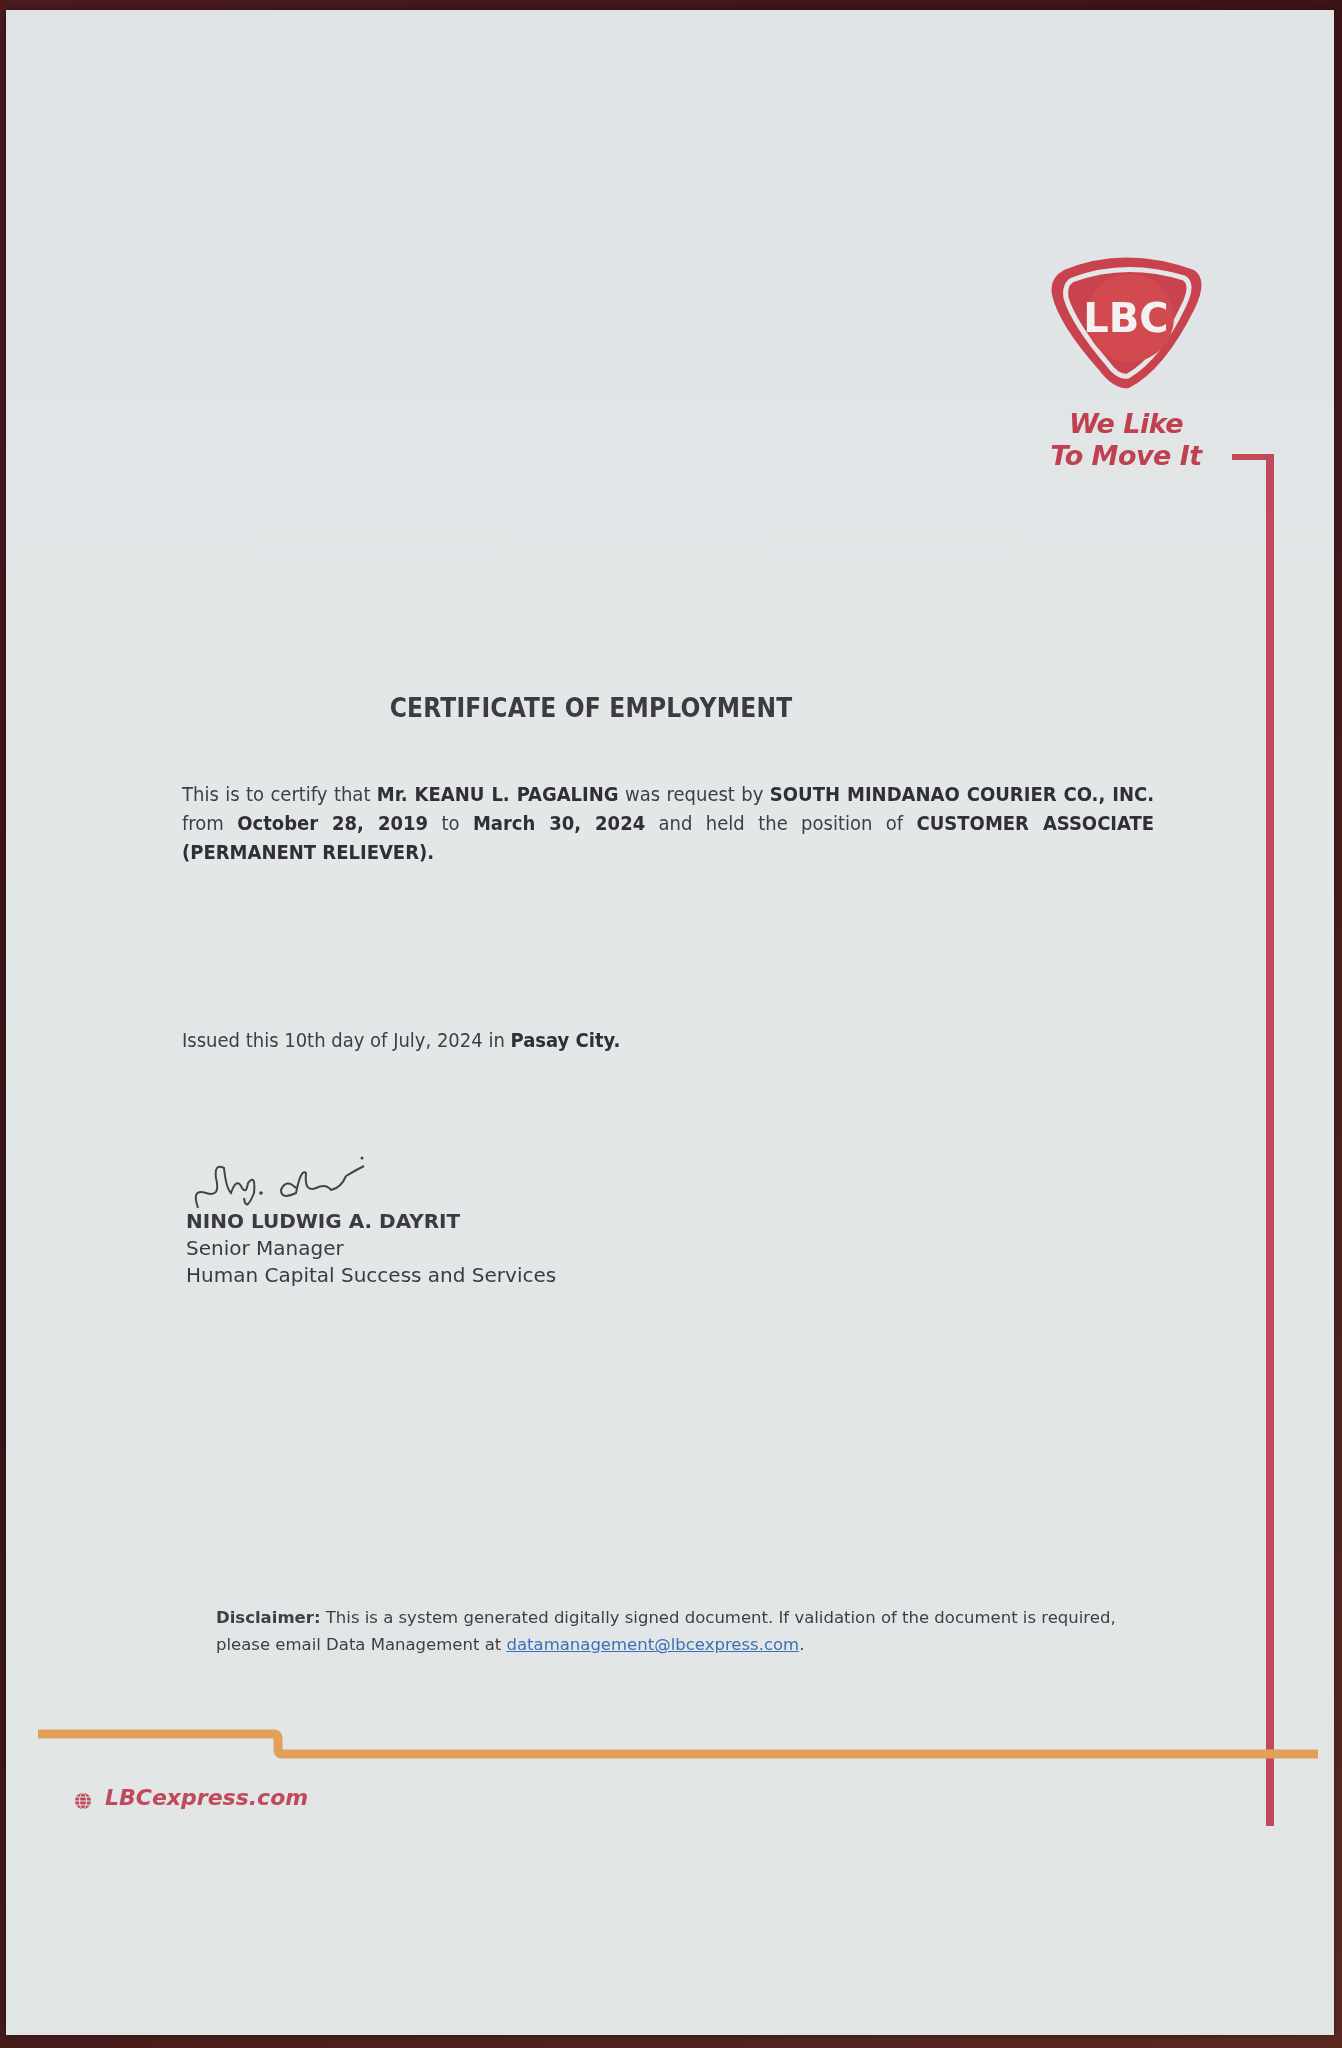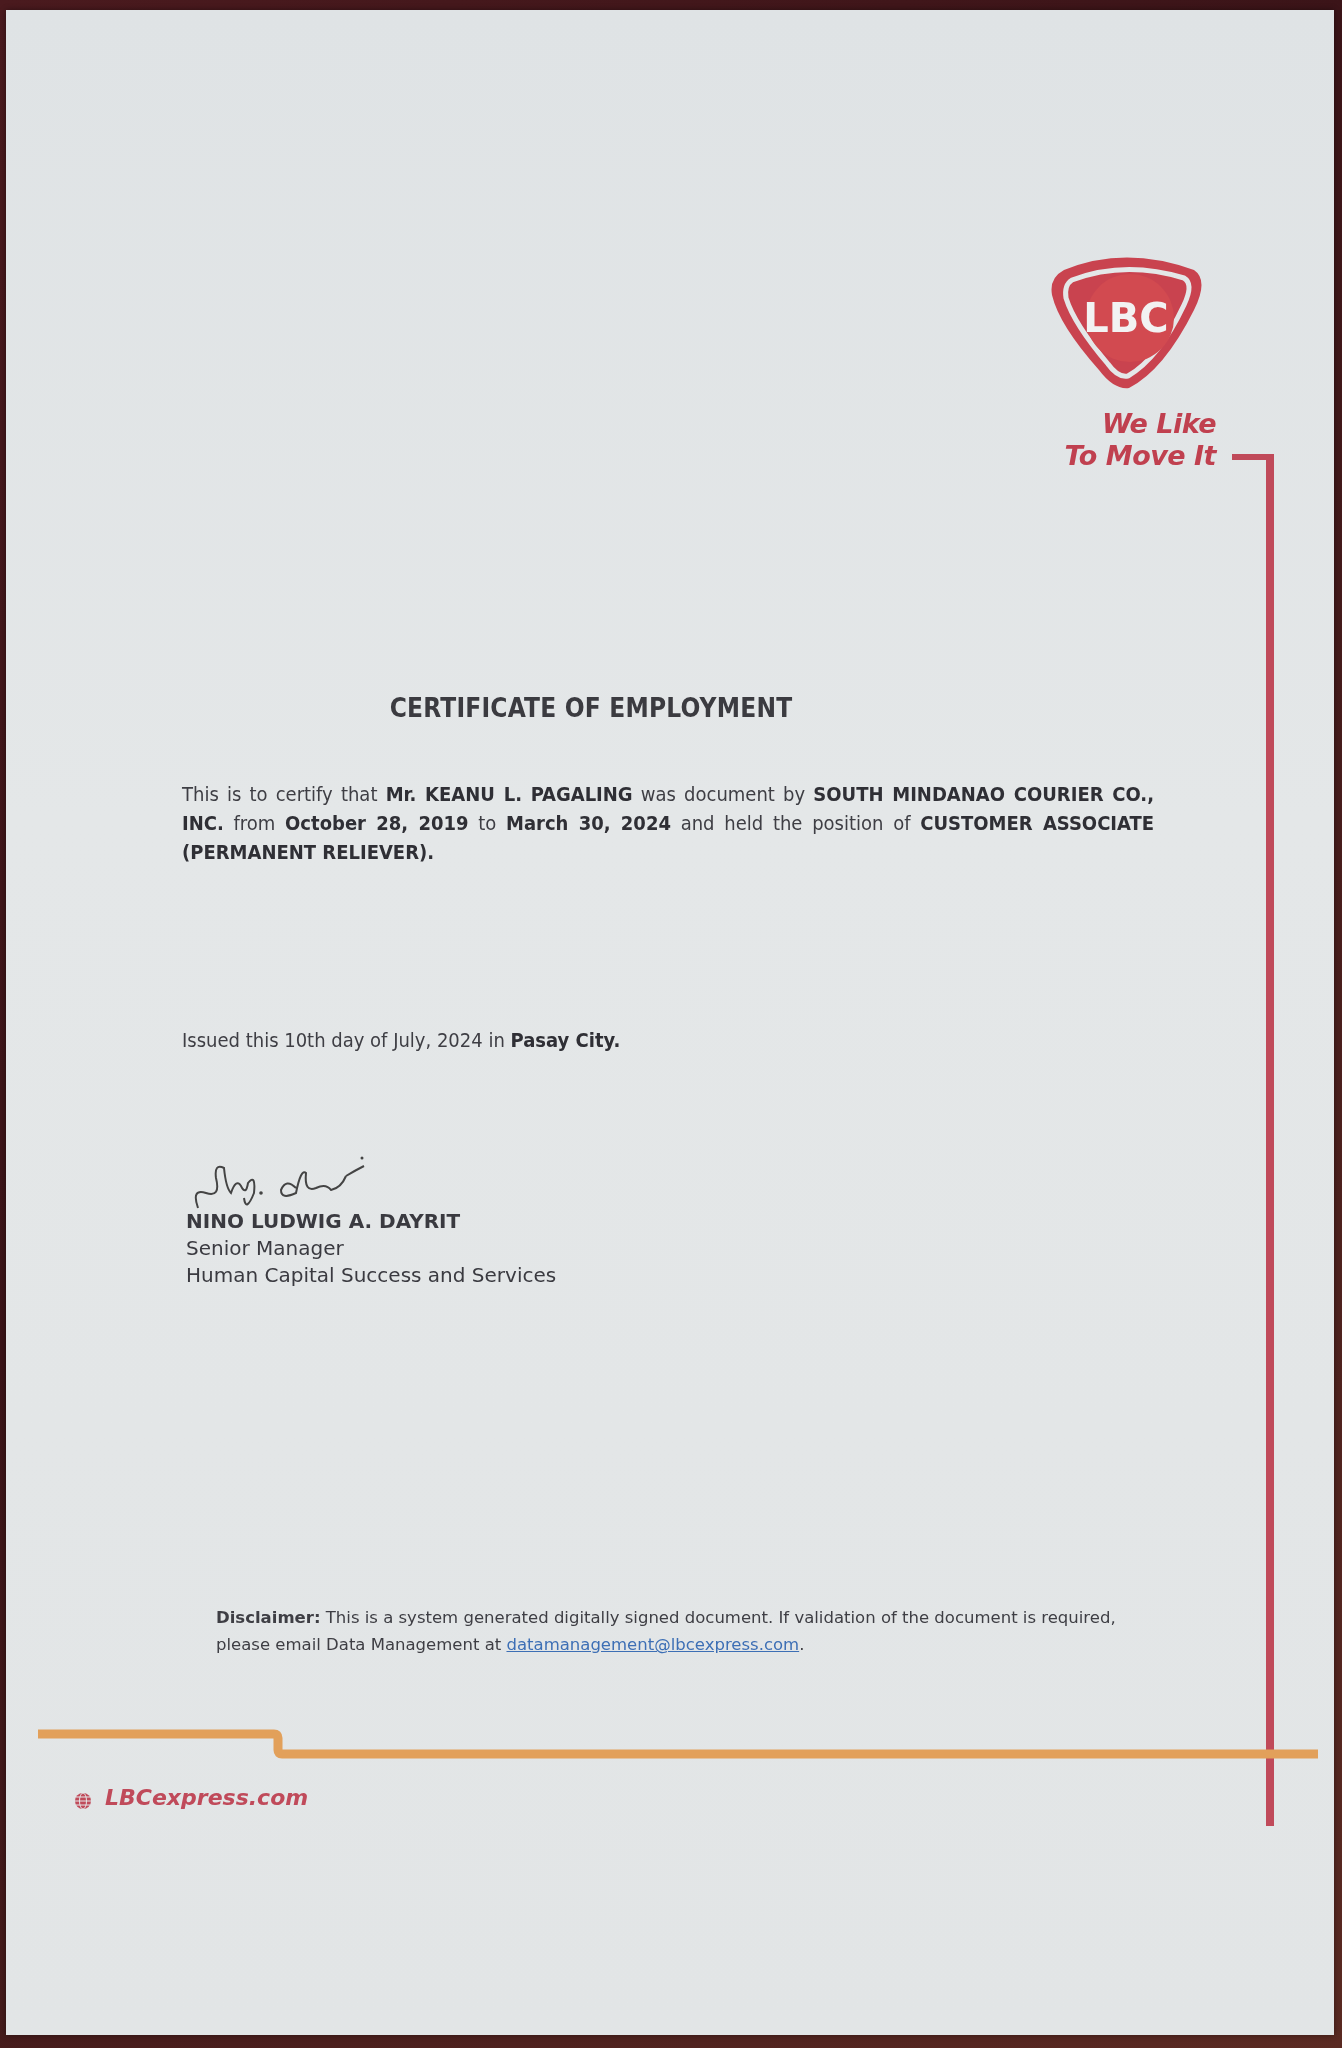--- a/index.html
+++ b/index.html
@@ -10,21 +10,21 @@
   }
   .paper {
     position:absolute; left:6px; top:10px; width:1328px; height:2025px;
     background: linear-gradient(180deg, #dfe3e5 0%, #e4e7e8 40%, #e2e5e6 100%);
     box-shadow: 0 0 6px rgba(0,0,0,0.4);
   }
   .logo { position:absolute; left:1038px; top:240px; width:162px; height:140px; }
   .tagline {
     position:absolute; left:1030px; top:398px; width:180px;
     color:#c0404f; font-family:"DejaVu Sans", sans-serif; font-weight:bold; font-style:italic;
-    font-size:27px; line-height:32px; text-align:right; letter-spacing:-0.5px;
+    font-size:27px; line-height:32px; text-align:center; letter-spacing:-0.5px;
   }
   .red-rail-top { position:absolute; left:1226px; top:444px; width:40px; height:6px; background:#c04a5a; }
   .red-rail { position:absolute; left:1260px; top:444px; width:8px; height:1372px; background:#c04a5a; }
 
   .title {
     position:absolute; left:0; width:1170px; top:683px; text-align:center;
     font-family:"DejaVu Sans Condensed","DejaVu Sans", sans-serif; font-stretch:condensed;
     font-size:26px; font-weight:bold; color:#3b3b40; letter-spacing:0.2px;
   }
   .body-text {
@@ -71,21 +71,21 @@
     <div>We Like</div>
     <div>To Move It</div>
   </div>
 
   <div class="red-rail-top"></div>
   <div class="red-rail"></div>
 
   <div class="title">CERTIFICATE OF EMPLOYMENT</div>
 
   <div class="body-text p1">
-    <span>This is to certify that </span><b>Mr. KEANU L. PAGALING</b><span> was document by </span><b>SOUTH MINDANAO COURIER CO., INC.</b><span> from </span><b>October 28, 2019</b><span> to </span><b>March 30, 2024</b><span> and held the position of </span><b>CUSTOMER ASSOCIATE (PERMANENT RELIEVER).</b>
+    <span>This is to certify that </span><b>Mr. KEANU L. PAGALING</b><span> was request by </span><b>SOUTH MINDANAO COURIER CO., INC.</b><span> from </span><b>October 28, 2019</b><span> to </span><b>March 30, 2024</b><span> and held the position of </span><b>CUSTOMER ASSOCIATE (PERMANENT RELIEVER).</b>
   </div>
 
 
   <div class="body-text p3">
     <span>Issued this 10th day of July, 2024 in </span><b>Pasay City.</b>
   </div>
 
   <svg class="signature" viewBox="0 0 240 70">
     <path d="M12 60 Q5 40 20 45 Q35 50 30 30 Q28 15 38 20 Q40 40 45 45 Q50 30 55 38 Q60 48 62 35 Q70 25 68 45 Q60 65 58 50" fill="none" stroke="#444" stroke-width="2"></path>
     <circle cx="75" cy="45" r="1.8" fill="#444"></circle>

